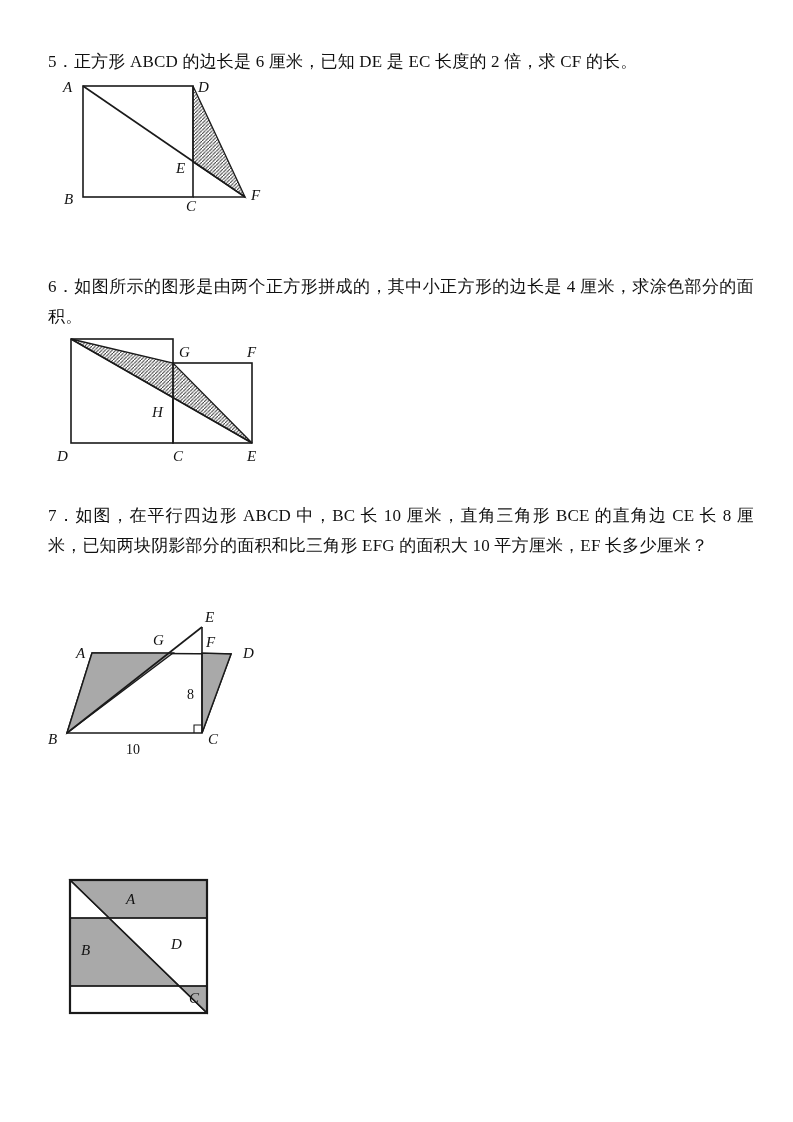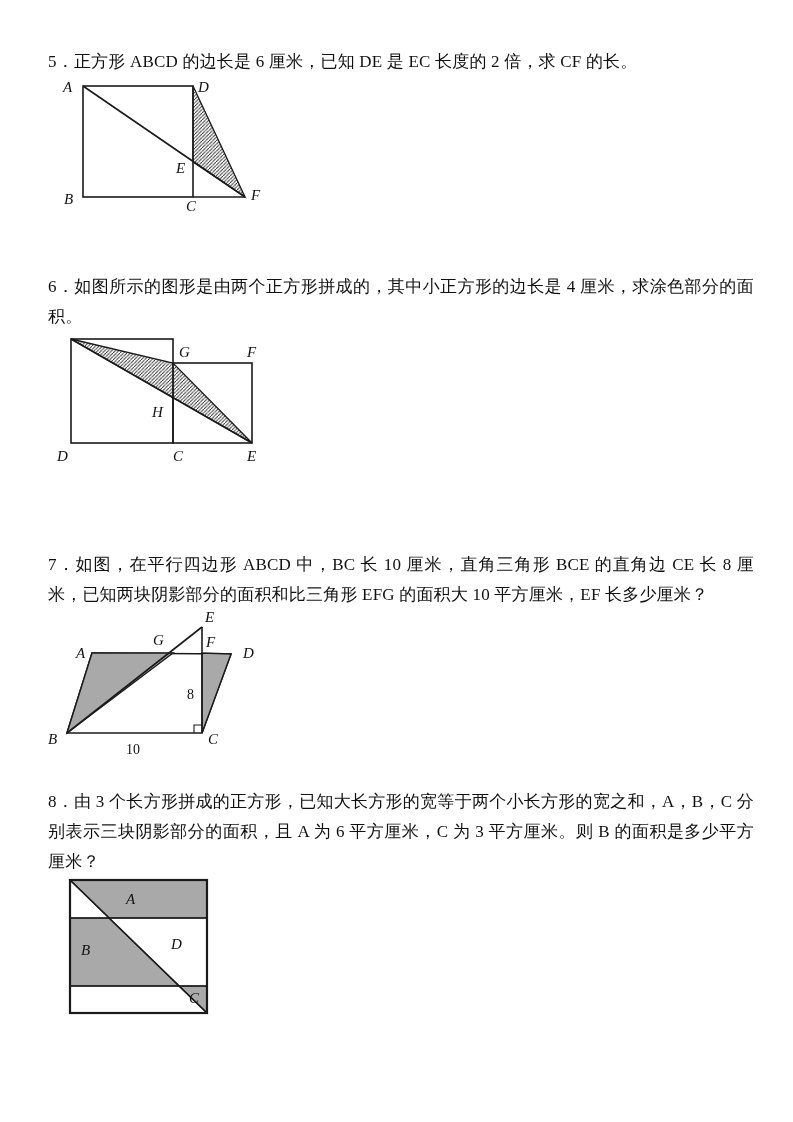--- a/index.html
+++ b/index.html
@@ -60,41 +60,40 @@
     <path d="M21,7 L123,31 L202,111 Z" class="hatched"></path>
     <line x1="21" y1="7" x2="202" y2="111" class="edge"></line>
     <text x="129" y="25" class="lbl">G</text>
     <text x="197" y="25" class="lbl">F</text>
     <text x="102" y="85" class="lbl">H</text>
     <text x="7" y="129" class="lbl">D</text>
     <text x="123" y="129" class="lbl">C</text>
     <text x="197" y="129" class="lbl">E</text>
   </svg>
 
-  <p class="prob" style="top:550px">7．如图，在平行四边形 ABCD 中，BC 长 10 厘米，直角三角形 BCE 的直角边 CE 长 8 厘米，已知两块阴影部分的面积和比三角形 EFG 的面积大 10 平方厘米，EF 长多少厘米？</p>
+  <p class="prob" style="top:501px">7．如图，在平行四边形 ABCD 中，BC 长 10 厘米，直角三角形 BCE 的直角边 CE 长 8 厘米，已知两块阴影部分的面积和比三角形 EFG 的面积大 10 平方厘米，EF 长多少厘米？</p>
 
   <svg class="fig" style="left:40px; top:608px" width="232" height="158" viewBox="0 0 232 158">
     <path d="M52,45 L191,46 L162,125 L27,125 Z" class="edge"></path>
     <path d="M52,45 L133,45 L27,125 Z" class="shade"></path>
     <path d="M162,45 L191,46 L162,125 Z" class="shade"></path>
     <line x1="27" y1="125" x2="162" y2="19" class="edge"></line>
     <line x1="162" y1="19" x2="162" y2="125" class="edge"></line>
     <path d="M154,125 L154,117 L162,117" class="edge" style="stroke-width:1.1"></path>
     <text x="36" y="50" class="lbl">A</text>
     <text x="8" y="136" class="lbl">B</text>
     <text x="168" y="136" class="lbl">C</text>
     <text x="203" y="50" class="lbl">D</text>
     <text x="165" y="14" class="lbl">E</text>
     <text x="166" y="39" class="lbl">F</text>
     <text x="113" y="37" class="lbl">G</text>
     <text x="147" y="91" class="num">8</text>
     <text x="86" y="146" class="num">10</text>
   </svg>
 
-  <p class="prob" style="top:787px">8．由 3 个长方形拼成的正方形，已知大长方形的宽等于两个小长方形的宽之和，A，B，C 分别表示三块阴影部分的面积，且 A 为 6 平方厘米，C 为 3 平方厘米。则 B 的面积是多少平方厘米？</p>
 
   <svg class="fig" style="left:62px; top:872px" width="155" height="150" viewBox="0 0 155 150">
     <path d="M8,8 L145,8 L145,46 L47,46 Z" class="shade" style="stroke-width:1.2"></path>
     <path d="M8,46 L47,46 L117,114 L8,114 Z" class="shade" style="stroke-width:1.2"></path>
     <path d="M117,114 L145,114 L145,141 Z" class="shade" style="stroke-width:1.2"></path>
     <line x1="8" y1="46" x2="145" y2="46" class="edge"></line>
     <line x1="8" y1="114" x2="145" y2="114" class="edge"></line>
     <line x1="8" y1="8" x2="145" y2="141" class="edge"></line>
     <rect x="8" y="8" width="137" height="133" class="edge-thick"></rect>
     <text x="64" y="32" class="lbl">A</text>

